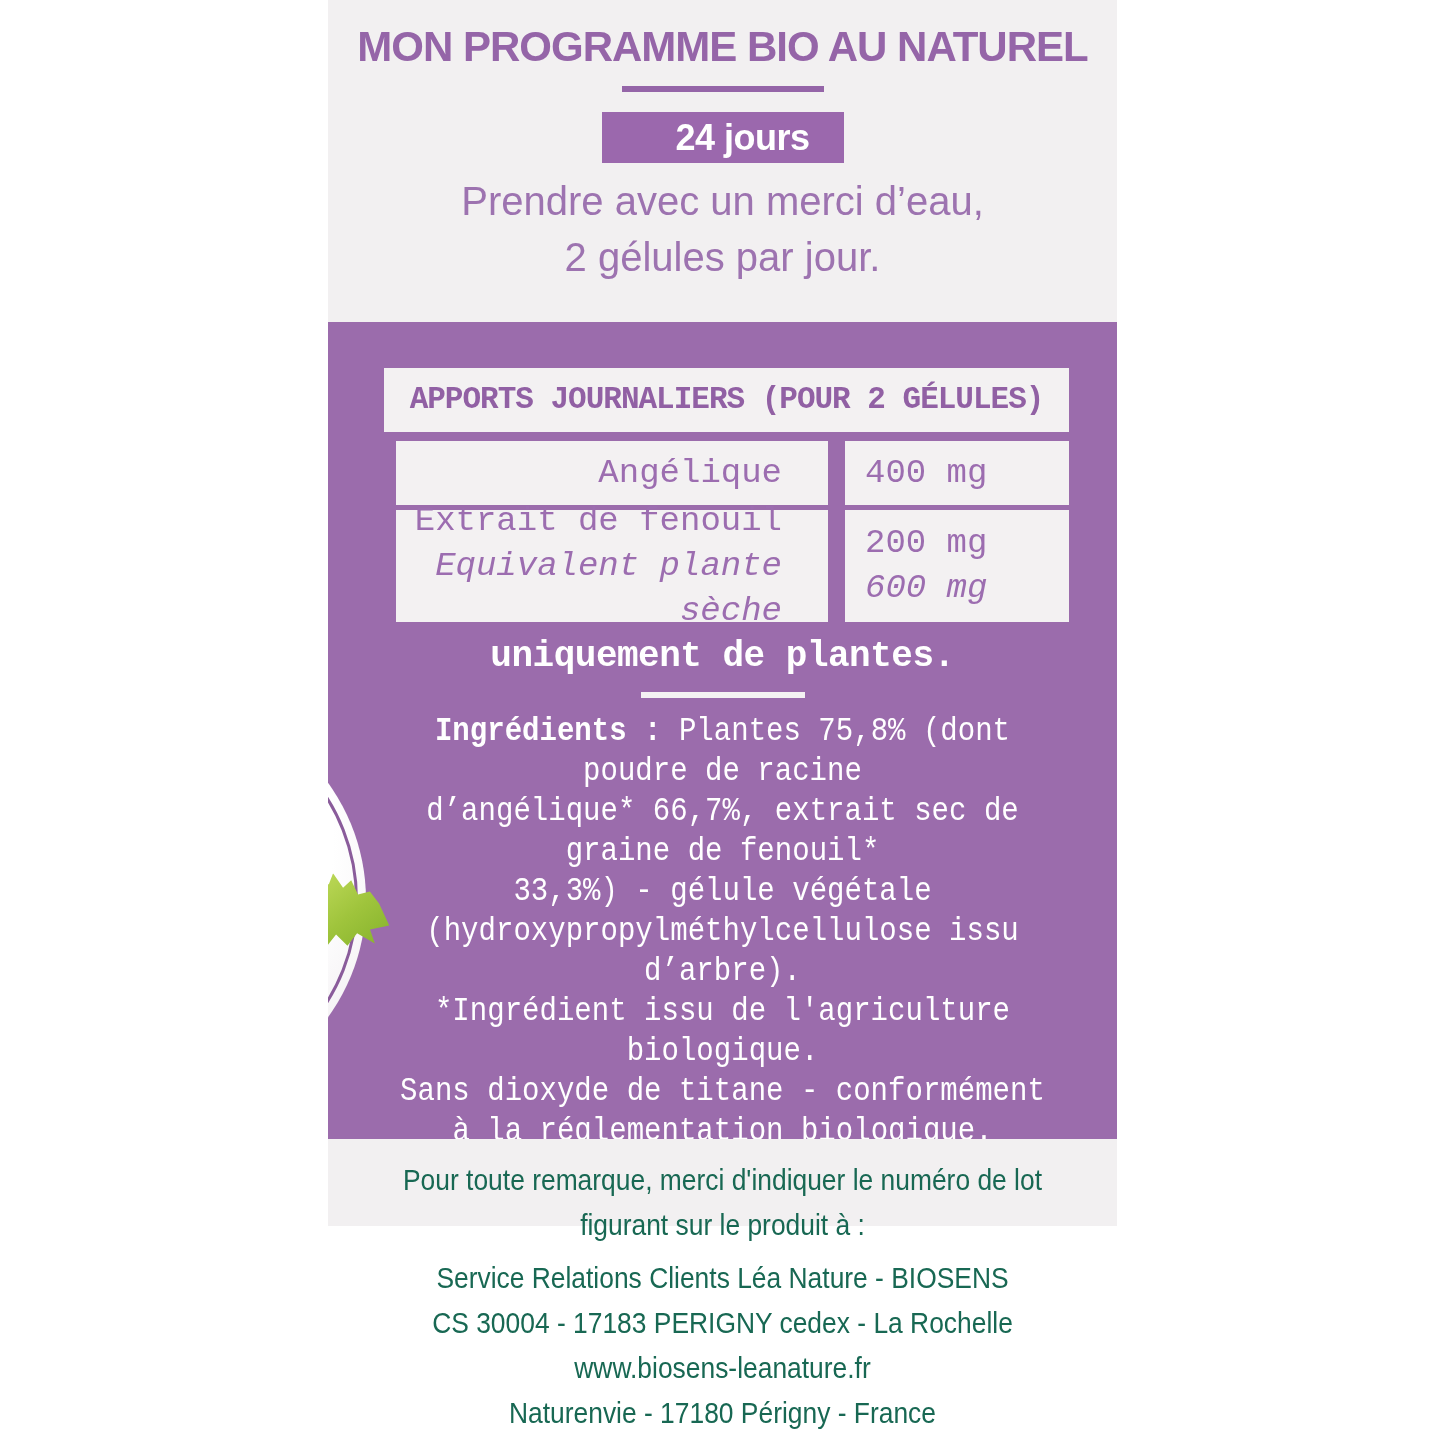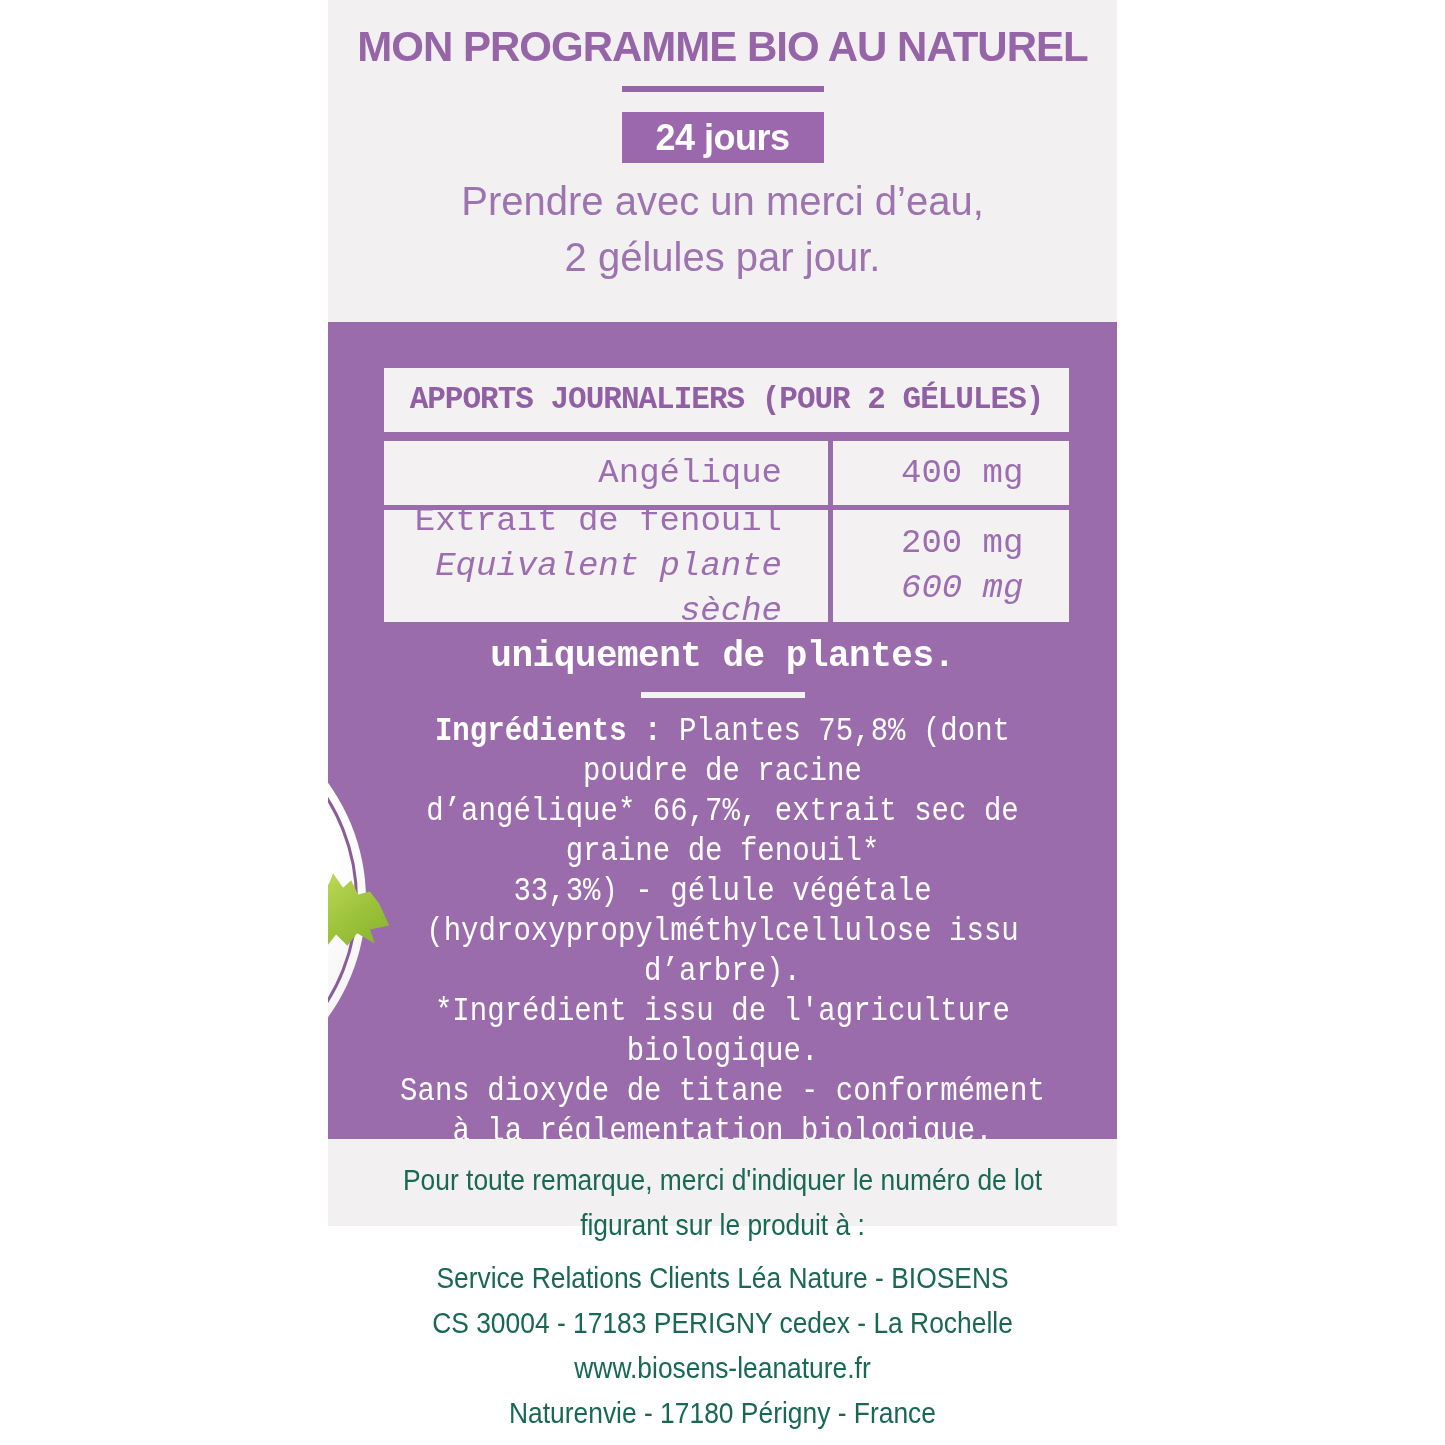--- a/index.html
+++ b/index.html
@@ -16,45 +16,45 @@
   }
   
   .top-section{height:322px;padding-top:26px;box-sizing:border-box;text-align:center;}
   .main-title{
     margin:0;font-size:42px;font-weight:800;letter-spacing:-1px;
     color:#9565a8;line-height:1;
   }
   .title-divider{width:202px;height:6px;background:#9565a8;margin:18px auto 0;}
   .duration-badge{
     width:202px;height:51px;margin:20px auto 0;background:#9b68ad;
-    color:#ffffff;font-size:36px;font-weight:800;line-height:51px;letter-spacing:-0.5px;
+    color:#ffffff;font-size:36px;font-weight:800;line-height:51px;letter-spacing:-0.5px;padding-left:40px;
   }
   .usage-text{
     margin-top:10px;font-size:40px;line-height:56px;color:#9d73b0;font-weight:400;
   }
   
   .purple-panel{
     position:relative;height:817px;background:#9b6cac;overflow:hidden;
   }
   .panel-content{position:relative;z-index:1;font-family:Liberation Mono, monospace;}
   .intake-table{margin:46px 0 0 56px;width:685px;}
   .intake-header{
     height:64px;line-height:64px;background:#f3f1f2;text-align:center;
     color:#9160a4;font-size:31px;font-weight:800;letter-spacing:-1px;
   }
   .intake-body{
     margin-top:9px;display:grid;grid-template-columns:444px 236px;
     grid-template-rows:64px 112px;gap:5px;
   }
   .cell{
     background:#f3f1f2;color:#9c6db0;font-size:34px;
-    display:flex;flex-direction:column;justify-content:center;
+    display:flex;flex-direction:column;justify-content:center;margin-left:12px;
   }
   .cell.name{align-items:flex-end;text-align:right;padding-right:46px;box-sizing:border-box;}
-  .cell.value{align-items:flex-start;text-align:left;padding-left:68px;box-sizing:border-box;}
+  .cell.value{align-items:flex-start;text-align:left;padding-left:20px;box-sizing:border-box;}
   .cell .sub{font-style:italic;}
   .cell .line{line-height:45px;}
   .claim-text{
     margin-top:12px;text-align:center;color:#ffffff;
     font-size:36px;font-weight:800;line-height:46px;letter-spacing:-0.5px;
   }
   .panel-divider{width:164px;height:6px;background:#f4f2f3;margin:12px auto 0;}
   .ingredients-block{
     margin-top:14px;text-align:center;color:#ffffff;
     font-size:33px;line-height:40px;transform:scaleX(0.88);transform-origin:center;

